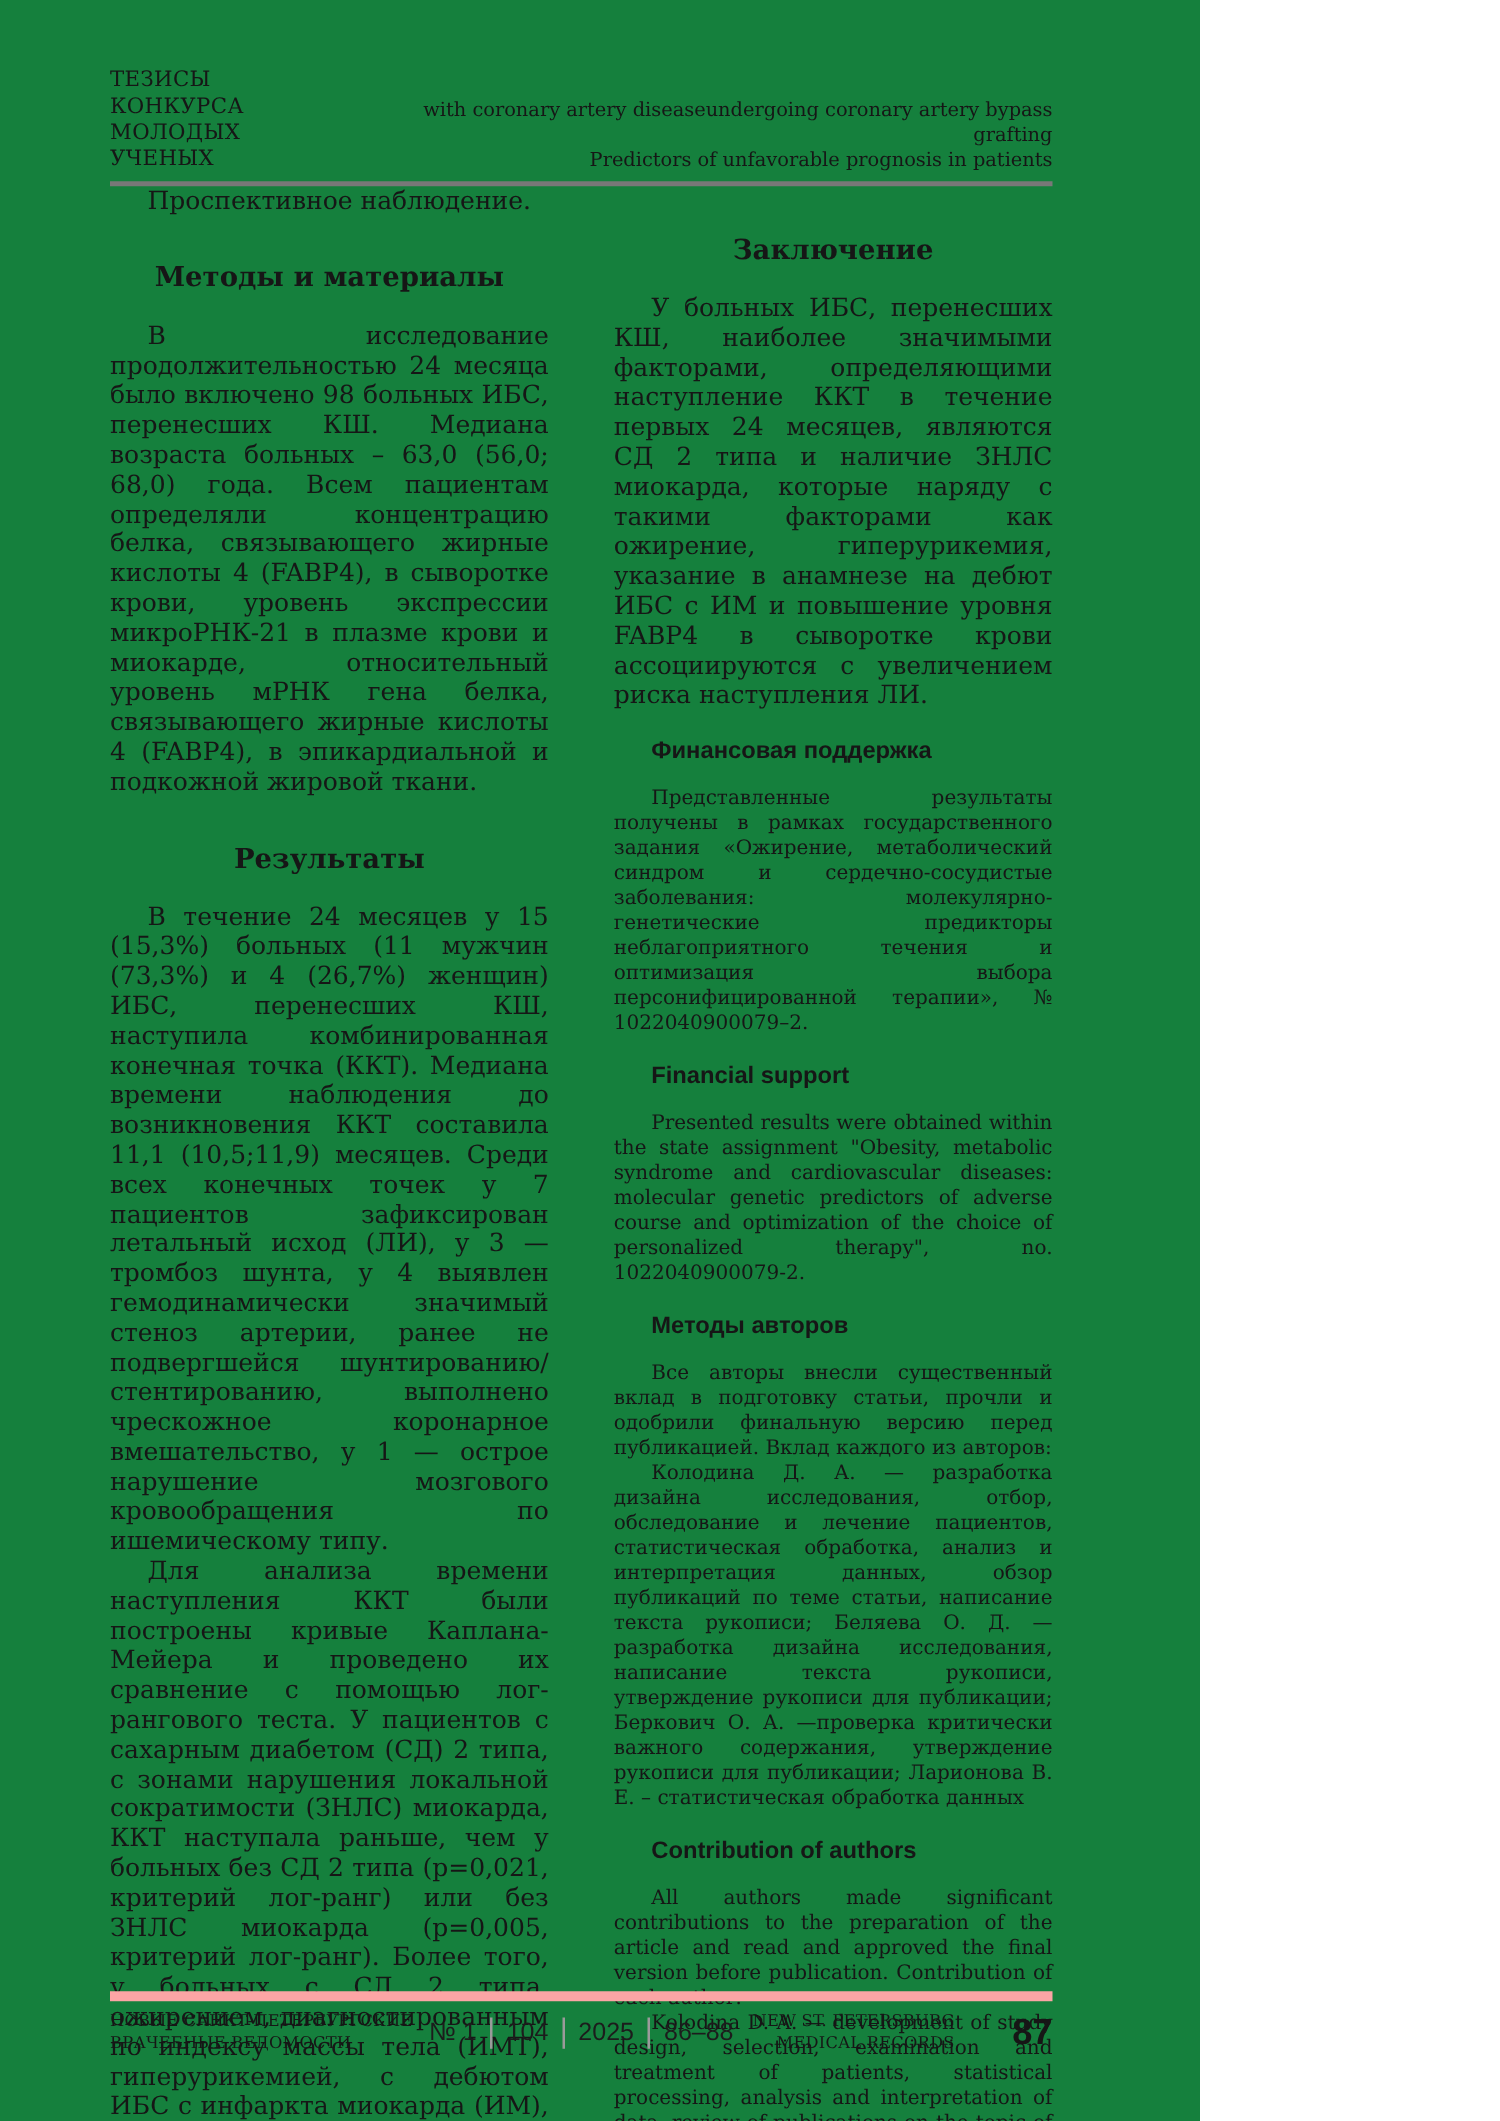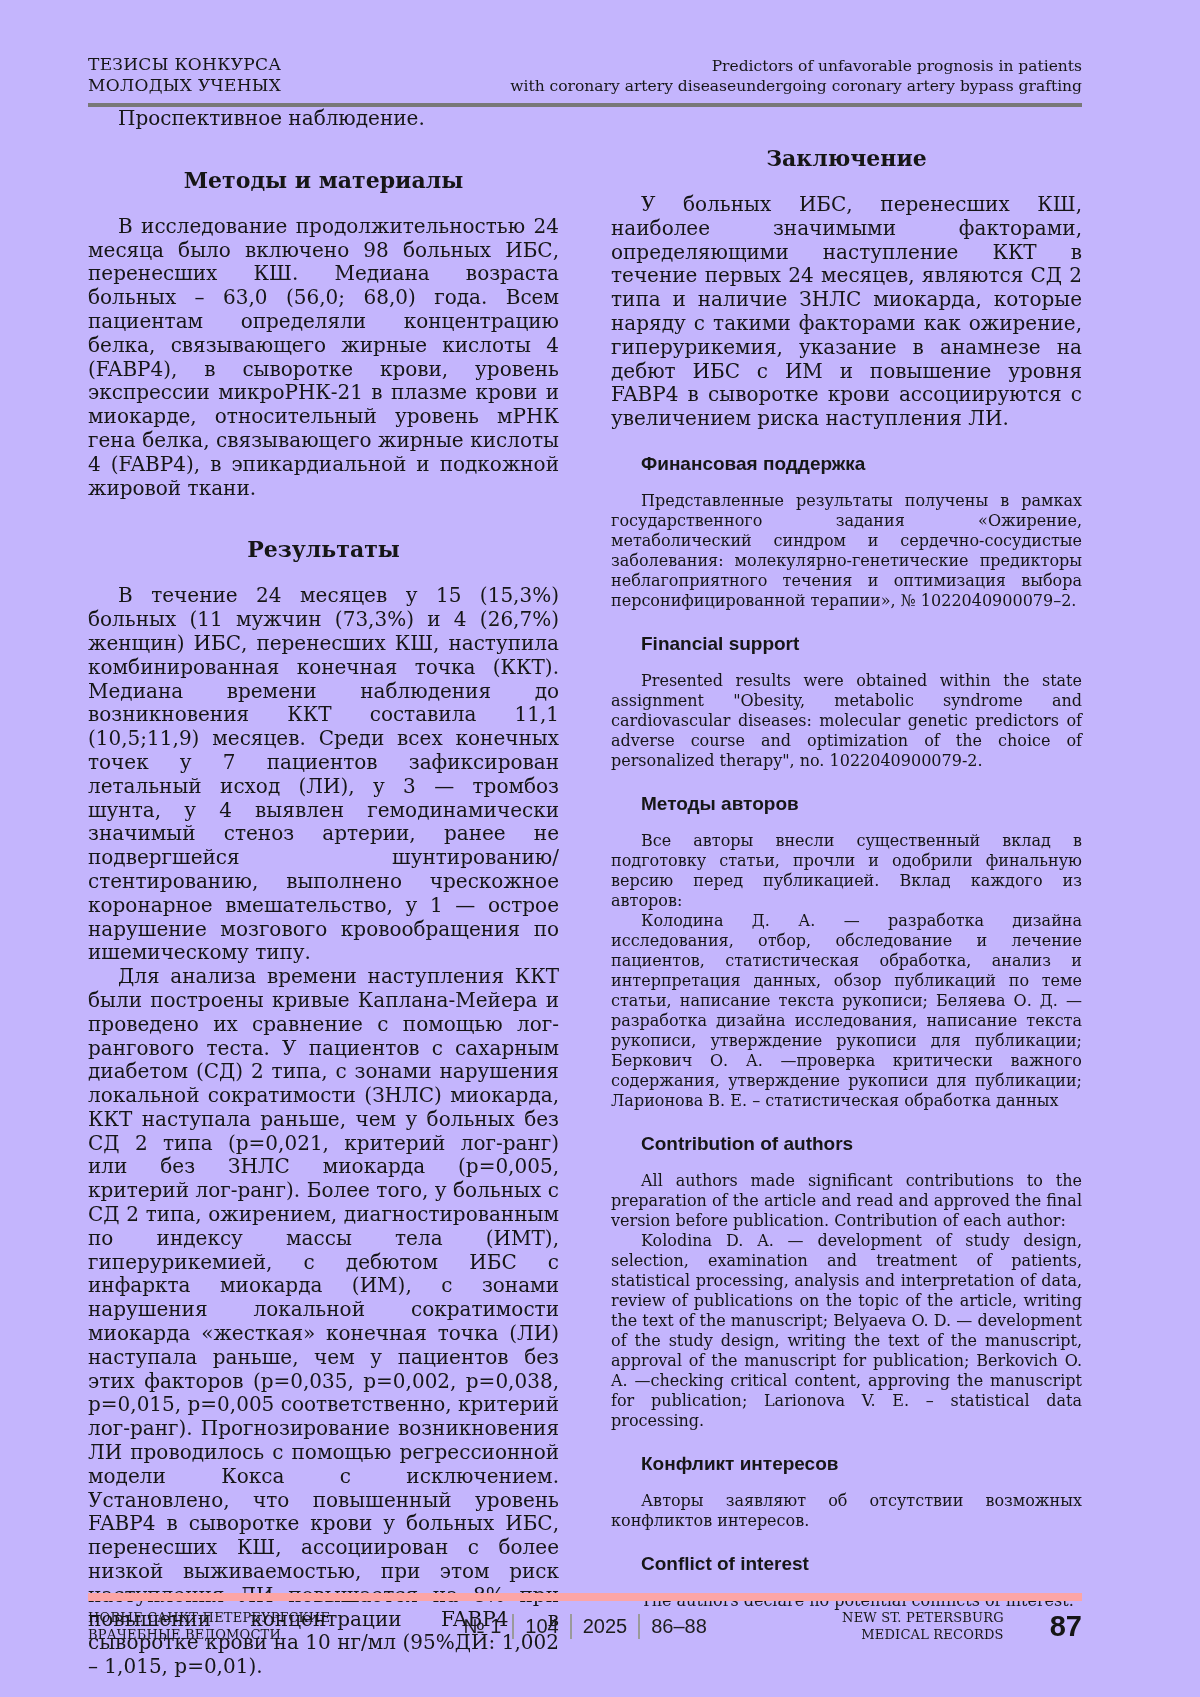--- a/index.html
+++ b/index.html
@@ -1,19 +1,19 @@
 <!DOCTYPE html>
 <html><head>
 <meta charset="utf-8">
 <style>
   html,body { margin:0; padding:0; background:#ffffff; }
   .page {
     position:relative;
-    width:1200px; height:1697px;
-    background:#c4b5fd;
+    width:960px; height:1697px;
+    background:#15803d;
     color:#161616;
     font-family:"DejaVu Serif", serif;
     overflow:hidden;
   }
   .content { margin:0 118px 0 88px; }
 
   
   .header {
     display:flex; justify-content:space-between; align-items:flex-end;
     padding:54px 0 7px 0;
@@ -62,22 +62,22 @@
 
 <div class="page">
   <div class="content">
 
     <header class="header">
       <div class="header-left">
         <div>ТЕЗИСЫ КОНКУРСА</div>
         <div>МОЛОДЫХ УЧЕНЫХ</div>
       </div>
       <div class="header-right">
+        <div>with coronary artery diseaseundergoing coronary artery bypass grafting</div>
         <div>Predictors of unfavorable prognosis in patients</div>
-        <div>with coronary artery diseaseundergoing coronary artery bypass grafting</div>
       </div>
     </header>
 
     <main class="columns">
 
       <section class="col" lang="ru">
         <p class="body-p">Проспективное наблюдение.</p>
 
         <h2 class="serif-h">Методы и материалы</h2>
         <p class="body-p">В исследование продолжительностью 24 месяца было включено 98 больных ИБС, перенесших КШ. Медиана возраста больных – 63,0 (56,0; 68,0) года. Всем пациентам определяли концентрацию белка, связывающего жирные кислоты 4 (FABP4), в сыворотке крови, уровень экспрессии микроРНК-21 в плазме крови и миокарде, относительный уровень мРНК гена белка, связывающего жирные кислоты 4 (FABP4), в эпикардиальной и подкожной жировой ткани.</p>

